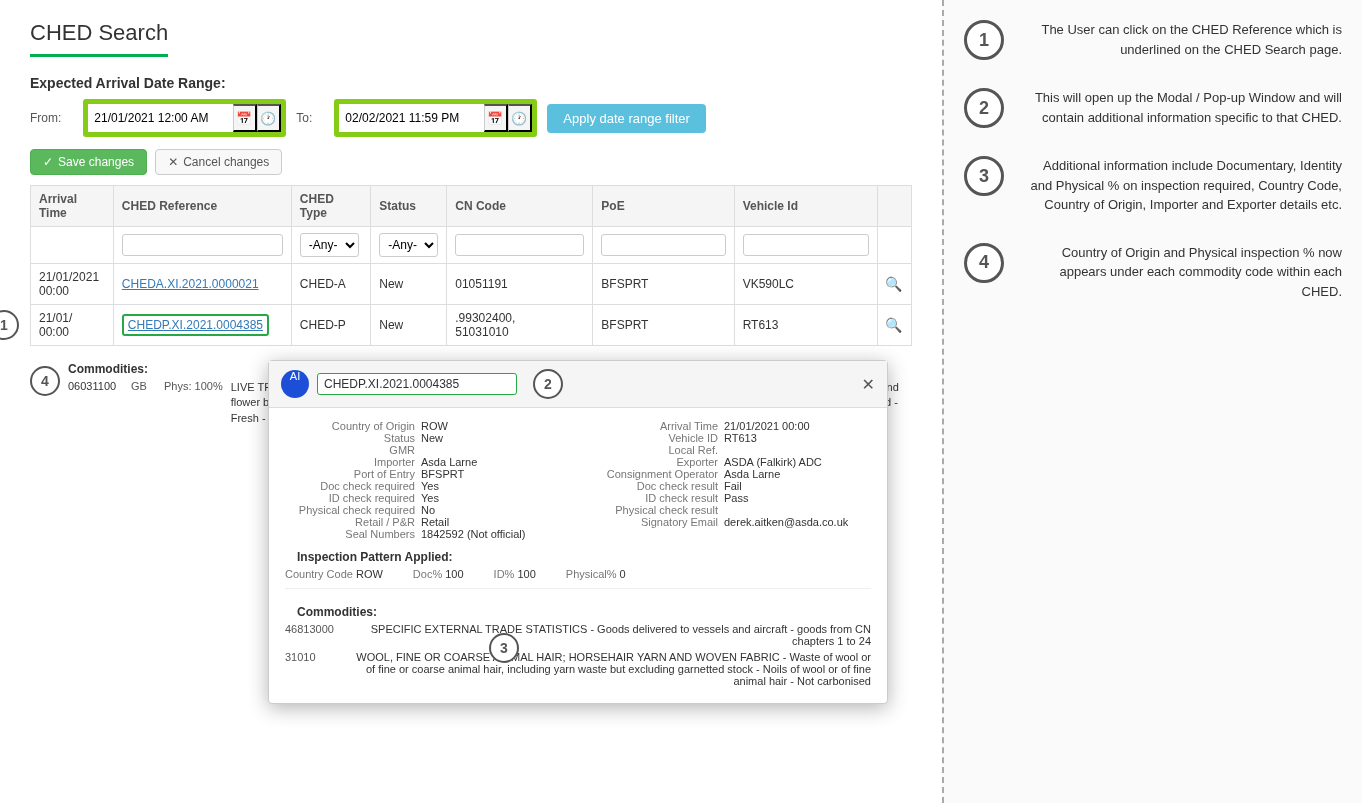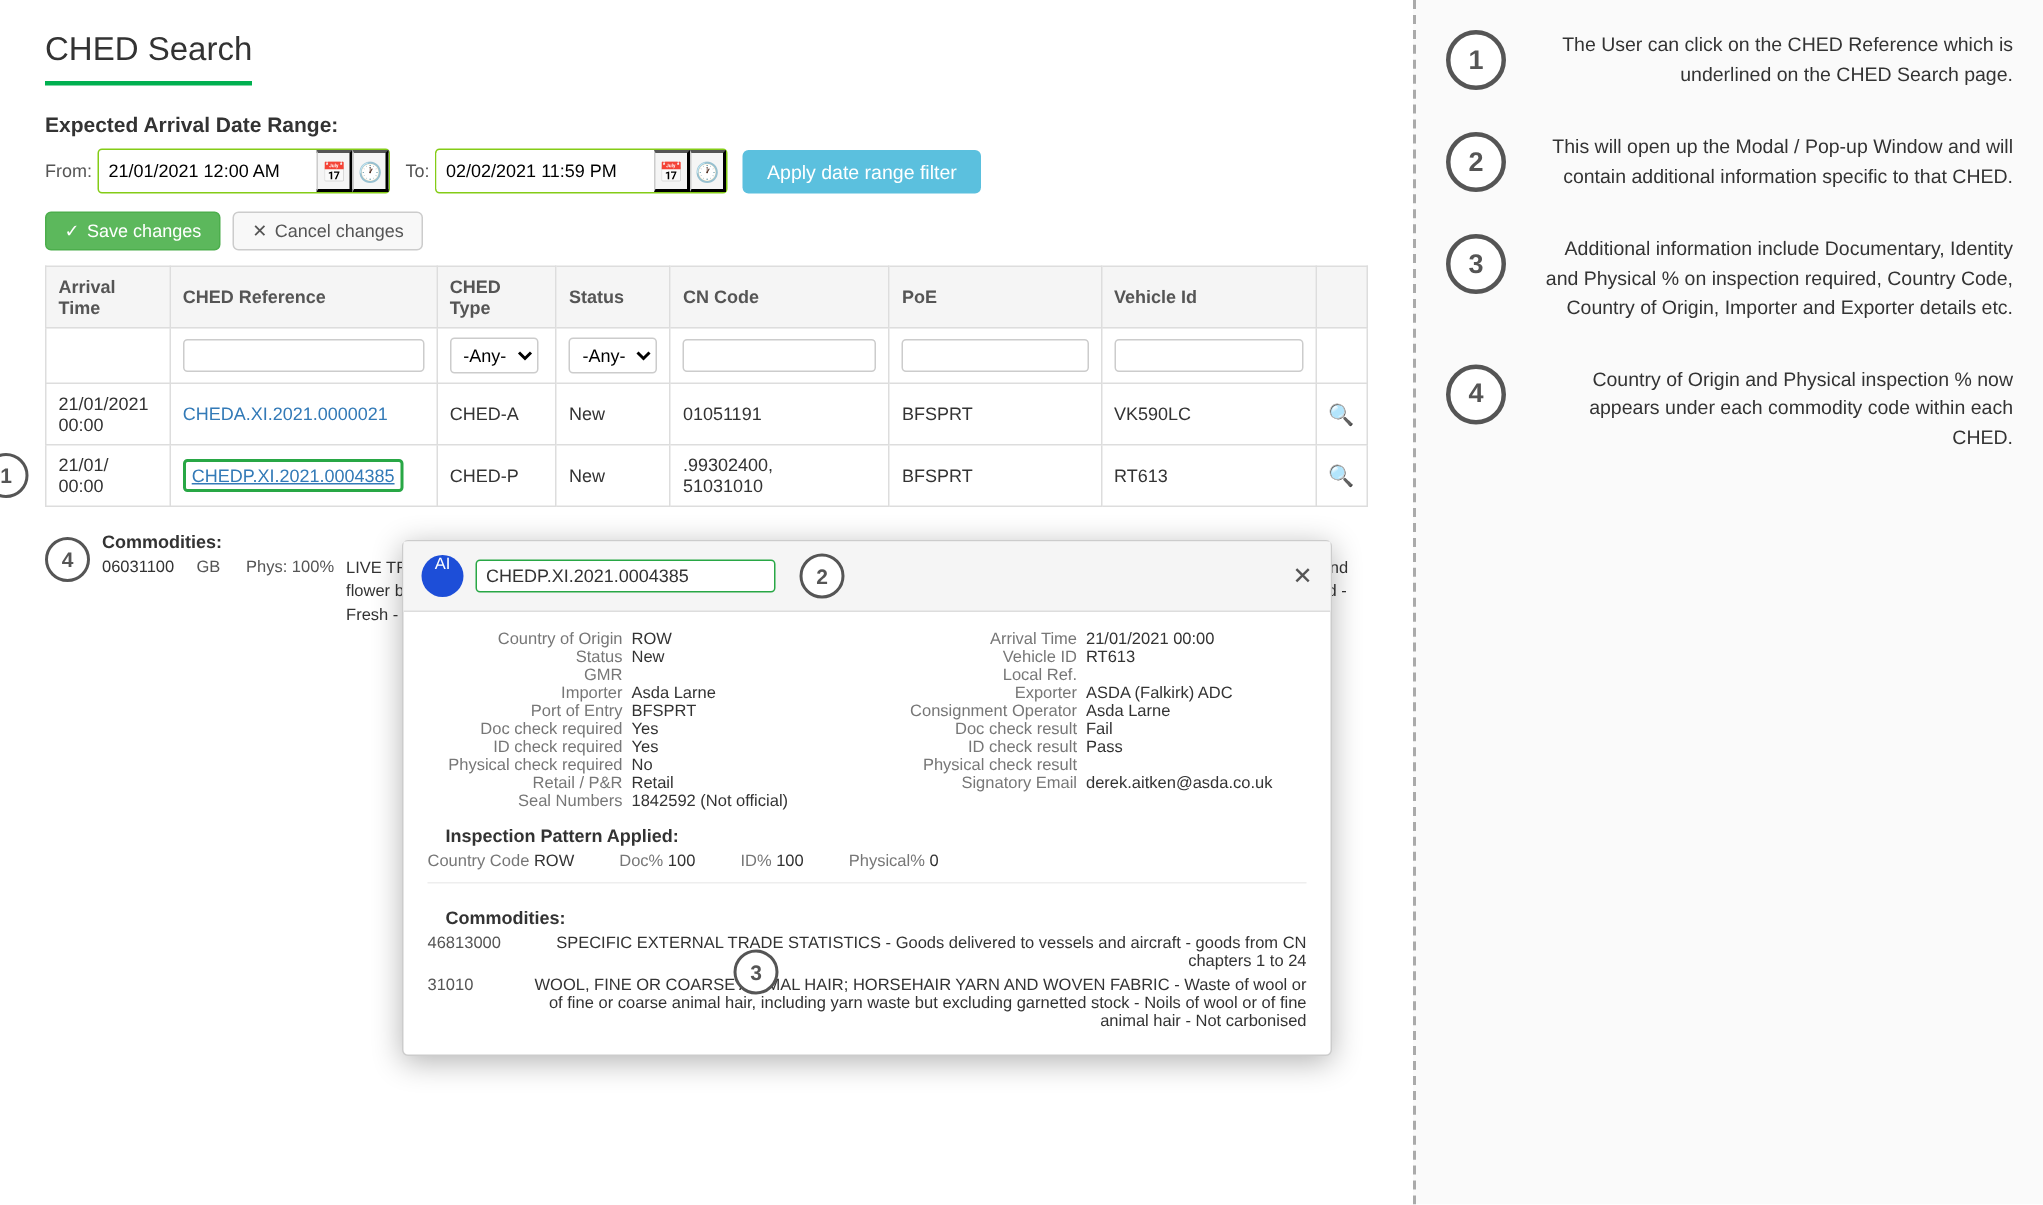--- a/index.html
+++ b/index.html
@@ -8,41 +8,41 @@
     .page-wrapper { display: flex; width: 1362px; min-height: 803px; }
 
     
     .main-content { flex: 1; padding: 20px 30px; position: relative; overflow: hidden; }
 
     .page-title { font-size: 22px; font-weight: 400; color: #333; margin-bottom: 18px; border-bottom: 3px solid #00b050; padding-bottom: 8px; display: inline-block; }
 
     .date-range-section { margin-bottom: 12px; }
     .date-range-label { font-size: 14px; font-weight: 600; margin-bottom: 8px; }
     .date-range-row { display: flex; align-items: center; gap: 10px; flex-wrap: wrap; }
-    .date-field-group { display: flex; align-items: center; gap: 4px; }
+    .date-field-group { display: flex; align-items: center; gap: 22px; }
     .date-field-label { font-size: 12px; color: #555; }
-    .date-input-wrapper { display: flex; align-items: center; border: 1px solid #84cc16; border-radius: 3px; background: #fff; }
+    .date-input-wrapper { display: flex; align-items: center; border: 5px solid #84cc16; border-radius: 3px; background: #fff; }
     .date-input { border: none; outline: none; font-size: 12px; padding: 5px 6px; width: 145px; }
     .date-icon-btn { display: flex; align-items: center; justify-content: center; width: 24px; height: 28px; background: #f5f5f5; border-left: 1px solid #ccc; cursor: pointer; color: #555; font-size: 13px; }
 
     .apply-btn { background: #5bc0de; color: #fff; border: none; border-radius: 4px; padding: 7px 16px; font-size: 13px; cursor: pointer; white-space: nowrap; }
 
     .action-bar { display: flex; gap: 8px; margin-bottom: 10px; }
     .save-btn { background: #5cb85c; color: #fff; border: 1px solid #4cae4c; border-radius: 4px; padding: 5px 12px; font-size: 12px; cursor: pointer; display: flex; align-items: center; gap: 5px; }
     .cancel-btn { background: #f8f8f8; color: #555; border: 1px solid #ccc; border-radius: 4px; padding: 5px 12px; font-size: 12px; cursor: pointer; display: flex; align-items: center; gap: 5px; }
 
     
     .ched-table { width: 100%; border-collapse: collapse; font-size: 12px; }
     .ched-table th { background: #f5f5f5; border: 1px solid #ddd; padding: 6px 8px; text-align: left; font-weight: 600; color: #555; }
     .ched-table td { border: 1px solid #ddd; padding: 6px 8px; vertical-align: middle; }
 
     .filter-input { width: 100%; border: 1px solid #ccc; border-radius: 3px; padding: 3px 6px; font-size: 12px; }
     .select-filter { border: 1px solid #ccc; border-radius: 3px; padding: 3px 4px; font-size: 12px; background: #fff; }
 
-    .ched-link { color: #337ab7; cursor: pointer; }
+    .ched-link { color: #337ab7; text-decoration: underline; cursor: pointer; }
     .ched-link-highlighted { color: #337ab7; text-decoration: underline; cursor: pointer; border: 2px solid #28a745; padding: 2px 4px; border-radius: 3px; }
     .search-icon-btn { background: none; border: none; cursor: pointer; color: #555; font-size: 14px; }
 
     
     .step-circle { display: inline-flex; align-items: center; justify-content: center; width: 30px; height: 30px; border-radius: 50%; border: 2px solid #555; font-size: 14px; font-weight: 700; color: #555; background: #fff; flex-shrink: 0; }
     .step-circle-large { display: inline-flex; align-items: center; justify-content: center; width: 40px; height: 40px; border-radius: 50%; border: 3px solid #555; font-size: 18px; font-weight: 700; color: #555; background: #fff; flex-shrink: 0; }
 
     
     .modal-overlay { position: absolute; left: 268px; top: 360px; width: 620px; background: #fff; border: 1px solid #ccc; border-radius: 4px; box-shadow: 0 4px 20px rgba(0,0,0,0.3); z-index: 10; font-size: 12px; }
     .modal-header { display: flex; align-items: center; justify-content: space-between; padding: 8px 12px; background: #f5f5f5; border-bottom: 1px solid #ddd; }

